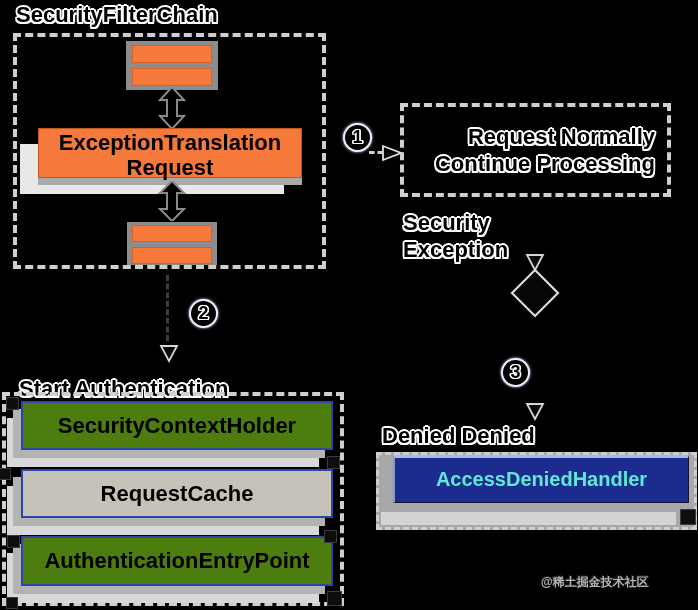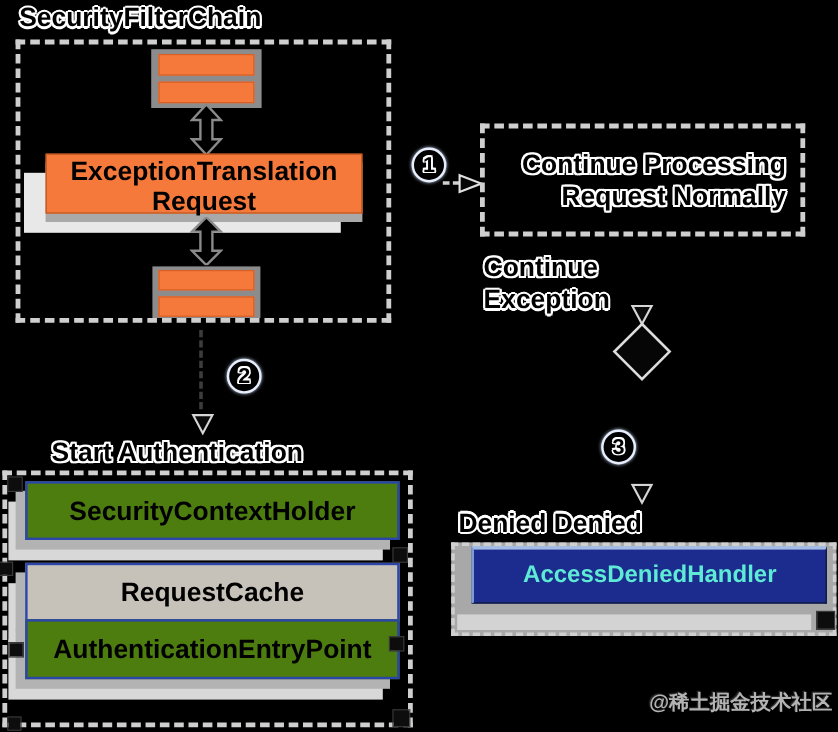--- a/index.html
+++ b/index.html
@@ -44,21 +44,21 @@
     border:2px solid #e8eefc; border-radius:50%; box-shadow:0 0 3px #cfe0ff;
     display:flex; align-items:center; justify-content:center;
     font-size:18px; font-weight:bold; color:#000;
     text-shadow:-1.2px -1.2px 0 #fff, 1.2px -1.2px 0 #fff, -1.2px 1.2px 0 #fff,
                  1.2px 1.2px 0 #fff, 0 -1.4px 0 #fff, 0 1.4px 0 #fff,
                  -1.4px 0 0 #fff, 1.4px 0 0 #fff;
   }
   .handle { position:absolute; background:#0d0d0d; outline:1px solid #3a3a3a; }
   svg { position:absolute; display:block; }
   #watermark {
-    position:absolute; left:541px; top:574px; color:#b3b3b3; font-size:17px; font-weight:bold;
+    position:absolute; left:541px; top:574px; color:#b3b3b3; font-size:12px; font-weight:bold;
     text-shadow:1px 1px 1px #000, -1px -1px 1px #333; white-space:nowrap;
   }
   .dashline-v { position:absolute; border-left:3px dashed #3c3c3c; width:0; }
   .dashline-h { position:absolute; border-top:3px dashed #cfcfcf; height:0; }
 </style>
 </head>
 <body>
 
 <div id="stage">
 
@@ -90,27 +90,27 @@
   </div>
 
   <div class="badge" style="left:343px; top:123px;">1</div>
   <div class="dashline-h" style="left:369px; top:151px; width:14px;"></div>
   <svg style="left:381px; top:144px;" width="22" height="18" viewBox="0 0 22 18">
     <polygon points="2,2 20,9 2,16" fill="#050505" stroke="#e0e0e0" stroke-width="1.8"></polygon>
   </svg>
 
   <div class="ants" style="left:400px; top:103px; width:271px; height:94px;">
     <div class="glow" style="position:static; text-align:right; padding:16px 12px 0 0; line-height:27px;">
+      <div>Request Normally</div>
       <div>Continue Processing</div>
-      <div>Request Normally</div>
     </div>
   </div>
 
   <div class="glow" style="left:403px; top:209px; line-height:27px;">
-    <div>Continue</div>
+    <div>Security</div>
     <div>Exception</div>
   </div>
 
   <svg style="left:525px; top:254px;" width="20" height="18" viewBox="0 0 20 18">
     <polygon points="2,1 18,1 10,16" fill="#0a0a0a" stroke="#d5d5d5" stroke-width="1.8"></polygon>
   </svg>
   <svg style="left:510px; top:268px;" width="50" height="50" viewBox="0 0 50 50">
     <polygon points="25,2 48,25 25,48 2,25" fill="#060606" stroke="#dcdcdc" stroke-width="2.2"></polygon>
   </svg>
 
@@ -124,26 +124,26 @@
   <div style="position:absolute; left:381px; top:512px; width:295px; height:13px; background:#d3d3d3;"></div>
   <div id="adh-box">AccessDeniedHandler</div>
   <div class="handle" style="left:681px; top:510px; width:14px; height:14px;"></div>
 
   <div class="badge" style="left:189px; top:299px;">2</div>
   <div class="dashline-v" style="left:166px; top:275px; height:66px;"></div>
   <svg style="left:159px; top:345px;" width="20" height="18" viewBox="0 0 20 18">
     <polygon points="2,1 18,1 10,16" fill="#0a0a0a" stroke="#d5d5d5" stroke-width="1.8"></polygon>
   </svg>
 
-  <div class="glow" style="left:19px; top:364px;margin-left:24px;">Start Authentication</div>
+  <div class="glow" style="left:19px; top:376px;">Start Authentication</div>
   <div class="ants" style="left:2px; top:392px; width:342px; height:214px;"></div>
 
   <div class="bluebox node-text" style="top:401px;">SecurityContextHolder</div>
   <div class="bluebox node-text" id="rc-box" style="top:469px;">RequestCache</div>
-  <div class="bluebox node-text" style="top:516px; height:50px; line-height:46px;">AuthenticationEntryPoint</div>
+  <div class="bluebox node-text" style="top:536px; height:50px; line-height:46px;">AuthenticationEntryPoint</div>
 
   <div class="handle" style="left:7px; top:398px; width:11px; height:11px;"></div>
   <div class="handle" style="left:328px; top:457px; width:11px; height:11px;"></div>
   <div class="handle" style="left:0px; top:469px; width:10px; height:10px;"></div>
   <div class="handle" style="left:8px; top:536px; width:11px; height:11px;"></div>
   <div class="handle" style="left:325px; top:531px; width:11px; height:11px;"></div>
   <div class="handle" style="left:328px; top:592px; width:13px; height:13px;"></div>
   <div class="handle" style="left:7px; top:598px; width:10px; height:10px;"></div>
 
   <div id="watermark">@稀土掘金技术社区</div>

